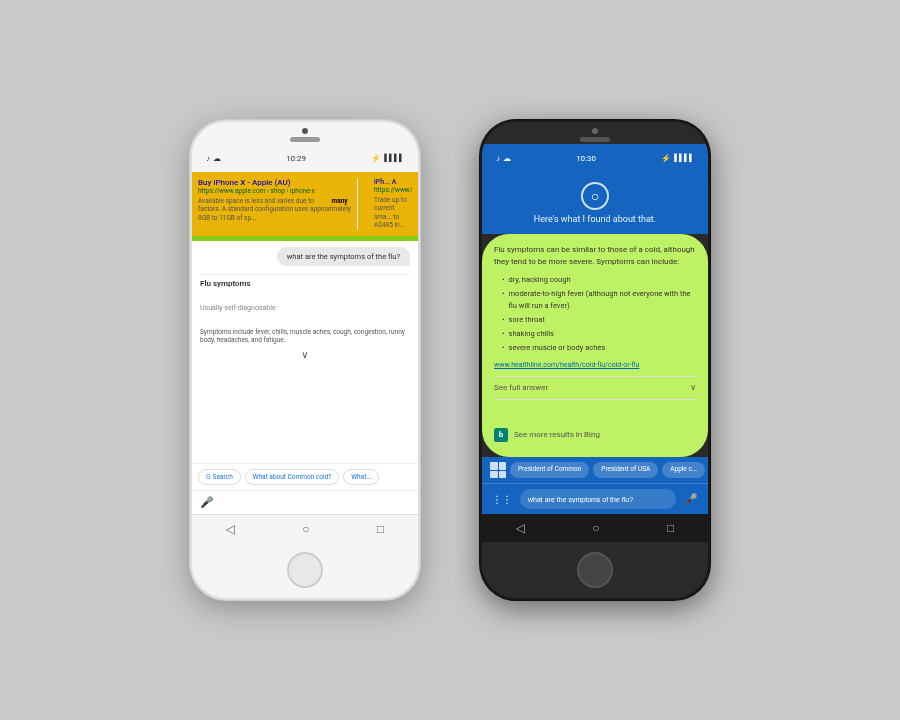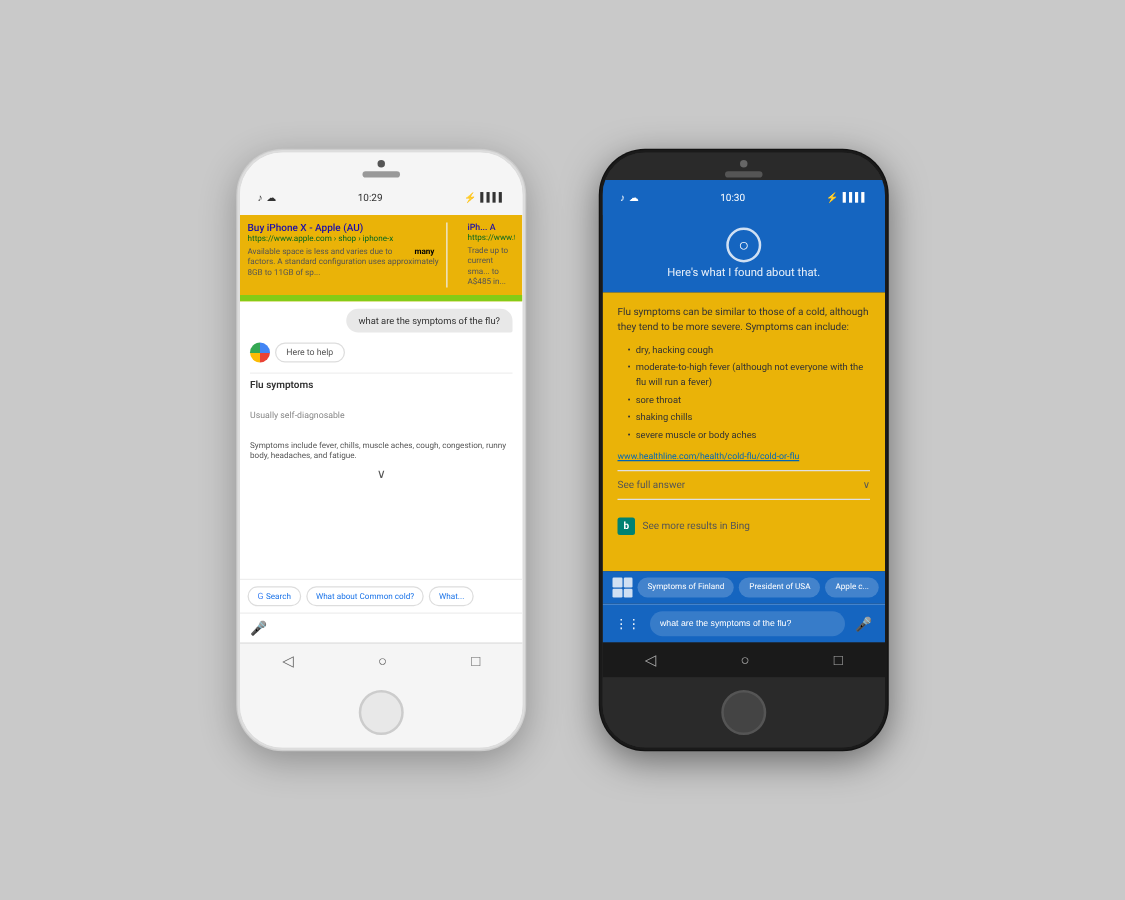--- a/index.html
+++ b/index.html
@@ -265,40 +265,41 @@
       border-radius: 50%;
       border: 2px solid rgba(255,255,255,0.8);
       margin: 0 auto 4px;
       display: flex; align-items: center; justify-content: center;
       font-size: 14px; color: #fff;
     }
     .cortana-tagline { font-size: 9px; color: rgba(255,255,255,0.9); }
 
     .cortana-content {
       flex: 1;
-      background: #eab308;
+      background: #bef264;
       padding: 10px 12px;
       overflow: hidden;
       font-size: 8px;
       line-height: 1.5;
       color: #333;
+      border-radius: 27px;
     }
     .cortana-content p { margin-bottom: 6px; }
     .bullet-list { padding-left: 8px; margin-bottom: 6px; }
     .bullet-item { display: flex; gap: 4px; margin-bottom: 3px; font-size: 7.5px; color: #333; }
     .bullet-dot { flex-shrink: 0; }
     .cortana-link { color: #0067b8; font-size: 7px; margin-bottom: 6px; text-decoration: underline; }
     .see-full-answer {
       display: flex;
       justify-content: space-between;
       align-items: center;
       border-top: 1px solid #e0e0e0;
       border-bottom: 1px solid #e0e0e0;
       padding: 5px 0;
-      margin-bottom: 10px;
+      margin-bottom: 24px;
     }
     .see-full-answer span { font-size: 8px; color: #555; }
     .see-full-chevron { color: #555; font-size: 10px; }
     .bing-row {
       display: flex;
       align-items: center;
       gap: 6px;
       padding: 4px 0;
       font-size: 8px;
       color: #555;
@@ -398,26 +399,20 @@
             <div style="width:55px; overflow:hidden; border-left:1px solid #eee; padding-left:16px;">
               <div class="search-result-title" style="font-size:7px;">iPh... A</div>
               <div class="search-result-url">https://www.t...</div>
               <div class="search-result-desc">Trade up to current sma... to A$485 in...</div>
             </div>
           </div>
         </div>
 
         <div class="google-chat-area">
           <div class="chat-bubble-user">what are the symptoms of the flu?</div>
-          <div class="assistant-row">
-            <div class="google-logo">
-              <div style="width:8px;height:8px;border-radius:50%;background:conic-gradient(#4285F4 0 25%,#EA4335 25% 50%,#FBBC05 50% 75%,#34A853 75% 100%);"></div>
-            </div>
-            <div class="assistant-label">Here to help</div>
-          </div>
           <div class="flu-card">
             <div class="flu-card-title">Flu symptoms</div>
             <div class="flu-card-sub">Usually self-diagnosable</div>
             <div class="flu-card-desc">Symptoms include fever, chills, muscle aches, cough, congestion, runny body, headaches, and fatigue.</div>
             <div class="chevron-down">∨</div>
           </div>
         </div>
 
         <div class="google-suggestions">
           <div class="suggestion-chip">
@@ -515,21 +510,21 @@
           </div>
         </div>
 
         <div class="cortana-suggestions">
           <div class="cortana-grid-icon">
             <span></span>
               <span></span>
               <span></span>
               <span></span>
           </div>
-          <div class="cortana-chip">Symptoms of Finland</div>
+          <div class="cortana-chip">President of Common</div>
           <div class="cortana-chip">President of USA</div>
           <div class="cortana-chip">Apple c...</div>
         </div>
 
         <div class="cortana-input-bar">
           <span style="color:#fff; font-size:10px;">⋮⋮</span>
           <input class="cortana-input" value="what are the symptoms of the flu?" readonly="" style="">
           <span class="cortana-mic">🎤</span>
         </div>
 

